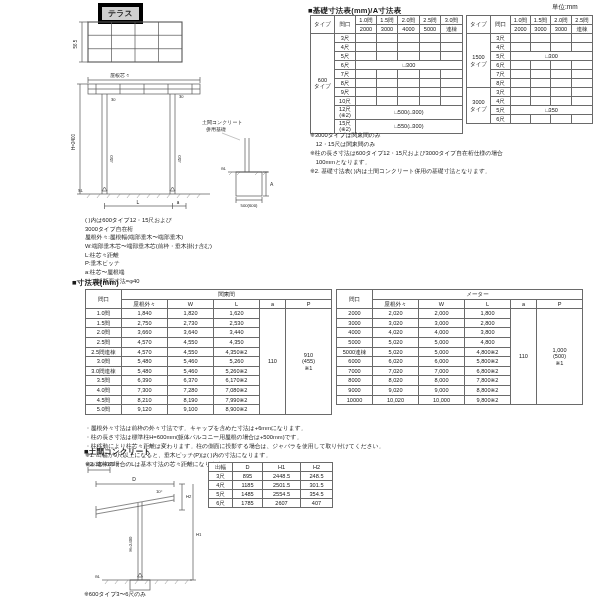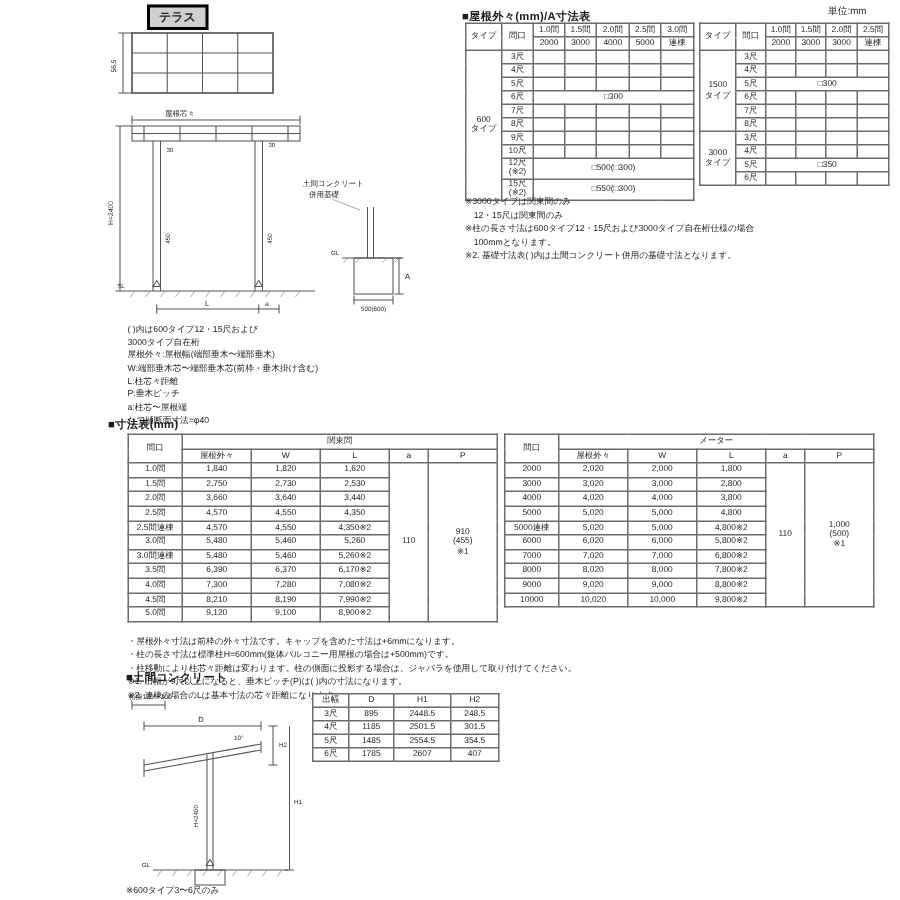--- a/index.html
+++ b/index.html
@@ -1,40 +1,40 @@
 <!DOCTYPE html>
 <html><head>
 <meta charset="utf-8">
 <style>
   *{margin:0;padding:0;box-sizing:border-box}
   html,body{width:600px;height:600px;background:#fff;position:relative;
     font-family:"Liberation Sans","DejaVu Sans",sans-serif;color:#1a1a1a;overflow:hidden}
   .abs{position:absolute}
   .title{font-size:7.5px;font-weight:bold;letter-spacing:.2px}
   .badge{background:#cfcfcf;color:#222;font-size:8px;font-weight:bold;text-align:center;
-    padding:1px 6px;border:2px solid #000000}
+    padding:1px 6px;border:4px solid #000000}
   .unit{font-size:6.5px}
   table{border-collapse:collapse;table-layout:fixed;background:#fff}
   td{border:1px solid #6a6a6a;font-size:5.6px;text-align:center;vertical-align:middle;
     white-space:pre-line;line-height:1.15;overflow:hidden;padding:0;height:9px;color:#222}
   .hd{background:#fff}
   .typ{font-size:5.6px}
   .dimtab td{height:9.6px}
   .note{font-size:5.8px;line-height:1.55;color:#222}
   .legend{font-size:5.8px;line-height:1.5;color:#222}
   svg{position:absolute;overflow:visible}
   svg line,svg rect,svg polyline,svg path,svg polygon{stroke:#555;fill:none;stroke-width:.7}
   svg text{fill:#222;stroke:none;font-family:"Liberation Sans","DejaVu Sans",sans-serif}
 </style>
 </head>
 <body>
 
 <div class="abs badge" style="left:98px;top:3px">テラス</div>
 <div class="abs unit" style="left:552px;top:3px">単位:mm</div>
-<div class="abs title" style="left:308px;top:6px">■屋根外々(mm)/A寸法表</div>
+<div class="abs title" style="left:308px;top:6px">■基礎寸法表(mm)/A寸法表</div>
 
 <svg class="abs" style="left:62px;top:16px" width="130" height="52" viewBox="0 0 130 52">
   <rect x="26" y="6" width="94" height="40" style="stroke-width:1.1"></rect>
   <line x1="49.5" y1="6" x2="49.5" y2="46"></line>
     <line x1="73" y1="6" x2="73" y2="46"></line>
     <line x1="96.5" y1="6" x2="96.5" y2="46"></line>
   <line x1="26" y1="19.3" x2="120" y2="19.3"></line>
     <line x1="26" y1="32.7" x2="120" y2="32.7"></line>
   <line x1="20" y1="6" x2="20" y2="46"></line>
     <line x1="17" y1="6" x2="26" y2="6"></line>

